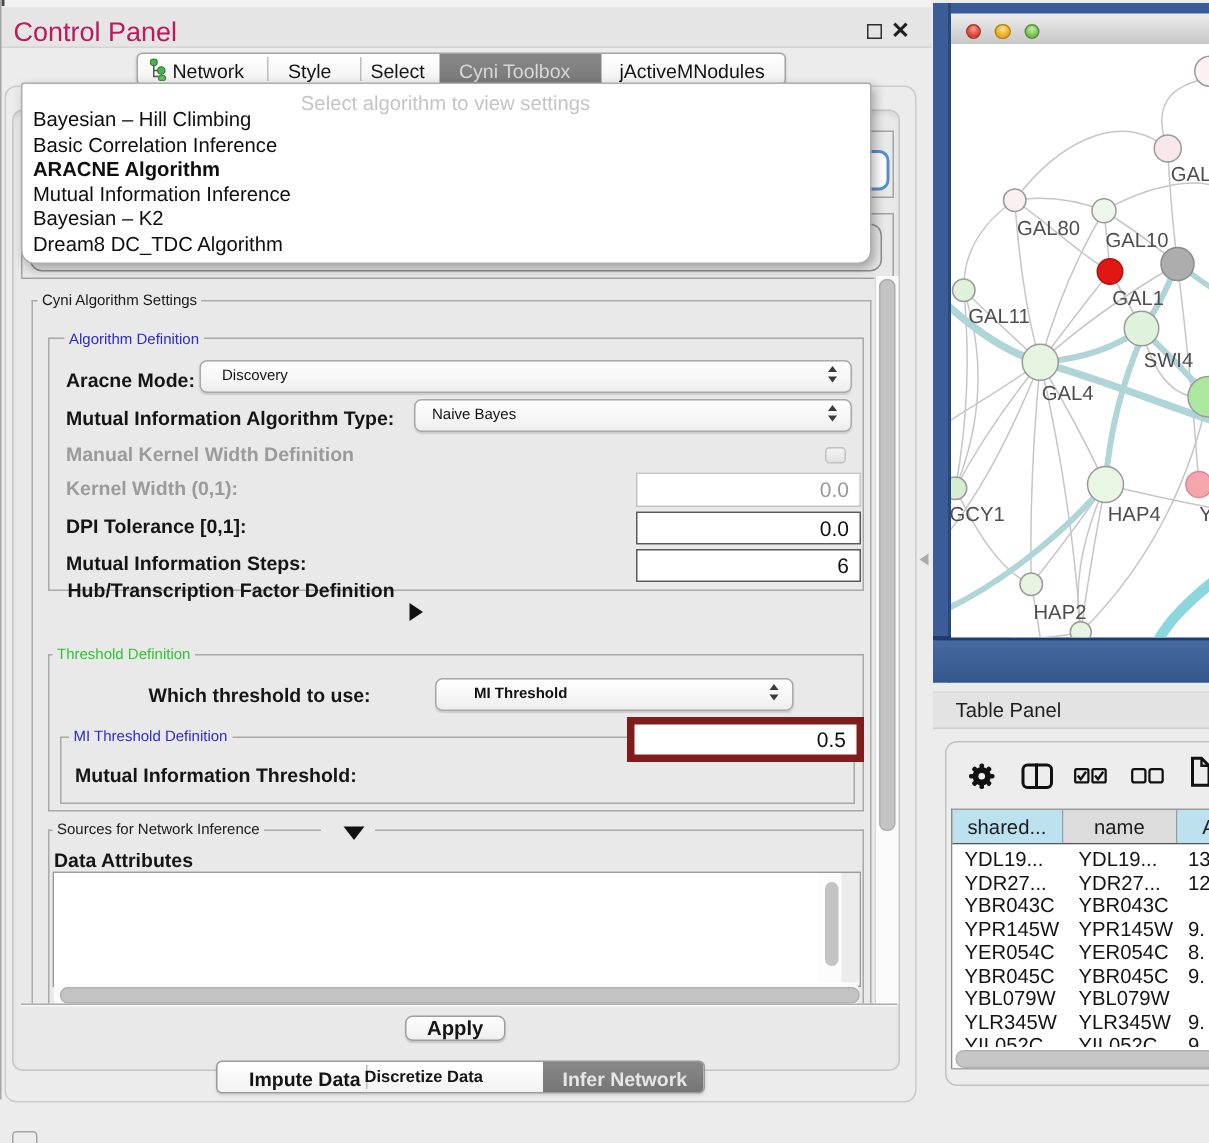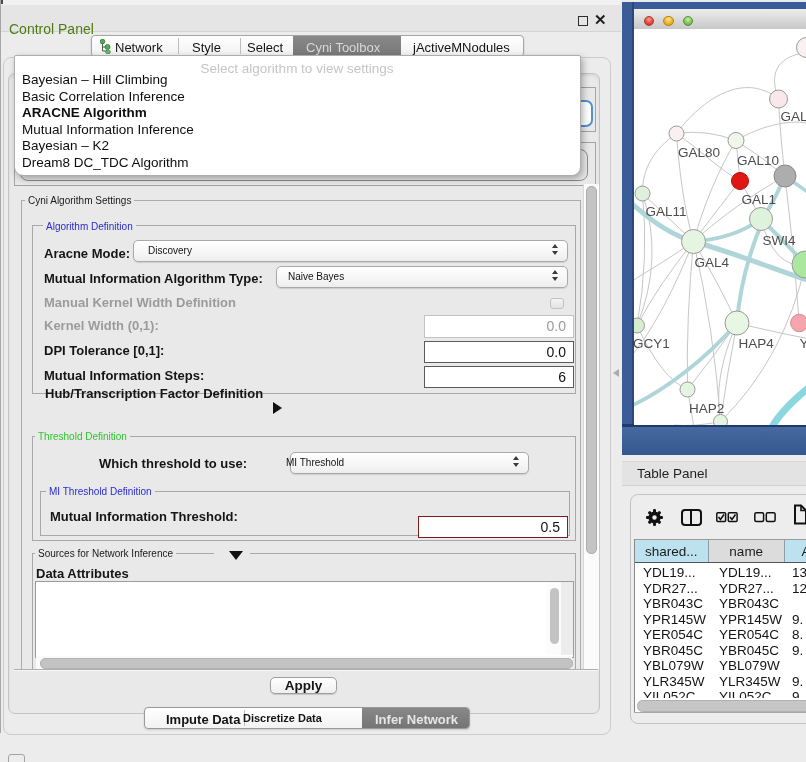--- a/index.html
+++ b/index.html
@@ -19,21 +19,21 @@
 </style>
 </head>
 <body>
 <div id="app">
 
 <div id="leftside">
 
   <div class="a" style="left:0;top:0;width:621px;height:5px;background:#F1F1F1;"></div>
   <div class="a" style="left:1px;top:0;width:2px;height:4px;background:#4A4A4A;"></div>
   <div class="a" style="left:0;top:5px;width:621px;height:26px;background:#E5E5E5;border-bottom:1px solid #D4D4D4;"></div>
-  <div class="a" style="left:9px;top:21px;font-size:14px;color:#4d7c0f;">Control Panel</div>
+  <div class="a" style="left:9px;top:11px;font-size:18px;color:#be185d;">Control Panel</div>
   <div class="a" style="left:578px;top:16px;width:8px;height:8px;border:1.6px solid #2E2E2E;"></div>
   <div class="a" style="left:594px;top:11px;font-size:15px;font-weight:bold;color:#1E1E1E;">✕</div>
   <div class="a" style="left:0;top:0;width:1px;height:733px;background:#A6A6A6;"></div>
 
   <div class="a" style="left:3px;top:57px;width:606px;height:676px;border:1px solid #CBCBCB;border-radius:8px;"></div>
 
   <div class="a" style="left:91px;top:35px;width:431px;height:20px;background:linear-gradient(180deg,#FFFFFF,#F1F1F1);border:1px solid #A6A6A6;border-radius:4px;box-shadow:0 1px 2px rgba(0,0,0,0.18);overflow:hidden;">
     <div class="a" style="left:0;top:0;width:86px;height:20px;"></div>
     <div class="a" style="left:86px;top:2px;width:1px;height:16px;background:#BDBDBD;"></div>
     <div class="a" style="left:148px;top:2px;width:1px;height:16px;background:#BDBDBD;"></div>
@@ -98,30 +98,30 @@
   <div class="fld" style="left:424px;top:366px;width:141px;height:20px;border:1.5px solid #5A5A5A;line-height:20px;">6</div>
 
   <div class="lb" style="left:45px;top:387px;">Hub/Transcription Factor Definition</div>
   <div class="a" style="left:273px;top:402px;width:0;height:0;border-top:6px solid transparent;border-bottom:6px solid transparent;border-left:9px solid #111;"></div>
 
   <div class="grp" style="left:32px;top:436px;width:542px;height:103px;"></div>
   <div class="gt" style="left:35px;top:430px;color:#2EC62E;">Threshold Definition</div>
 
   <div class="lb" style="left:99px;top:457px;">Which threshold to use:</div>
   <div class="combo" style="left:290px;top:452px;width:237px;height:20px;"></div>
-  <div class="ctext" style="left:286px;top:456px;">MI Threshold</div>
+  <div class="ctext" style="left:316px;top:456px;font-weight:bold;">MI Threshold</div>
   <div class="spin" style="left:513px;top:455px;">
         <div class="u"></div>
         <div class="d"></div>
       </div>
 
   <div class="grp" style="left:40px;top:491px;width:528px;height:43px;"></div>
   <div class="gt" style="left:46px;top:485px;color:#2B2BD0;">MI Threshold Definition</div>
   <div class="lb" style="left:50px;top:510px;">Mutual Information Threshold:</div>
-  <div class="fld" style="left:418px;top:516px;width:141px;height:20px;border:1px solid #7f1d1d;line-height:20px;">0.5</div>
+  <div class="fld" style="left:418px;top:478px;width:141px;height:20px;border:5px solid #7f1d1d;line-height:20px;">0.5</div>
 
   <div class="grp" style="left:32px;top:553px;width:542px;height:115px;border-bottom:none;"></div>
   <div class="gt" style="left:35px;top:547px;">Sources for Network Inference</div>
   <div class="a" style="left:214px;top:549px;width:36px;height:8px;background:#E9E9E9;"></div>
   <div class="a" style="left:229px;top:551px;width:0;height:0;border-left:7.5px solid transparent;border-right:7.5px solid transparent;border-top:9px solid #111;"></div>
   <div class="lb" style="left:36px;top:567px;">Data Attributes</div>
 
   <div class="a" style="left:35px;top:581px;width:537px;height:75px;border:1px solid #9C9C9C;background:#fff;overflow:hidden;">
     <div class="a" style="left:510px;top:0;width:15px;height:73px;background:#FCFCFC;"></div>
     <div class="a" style="left:513.5px;top:6px;width:9px;height:56px;background:#C3C3C3;border-radius:5px;"></div>

